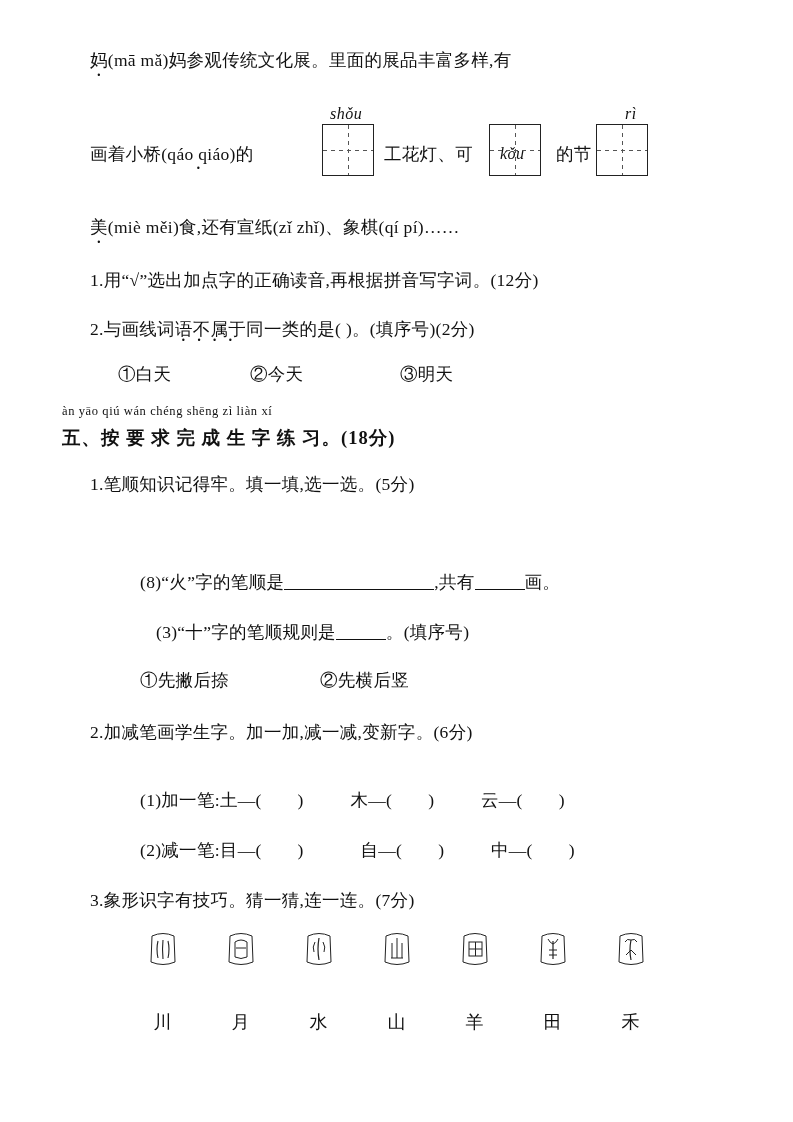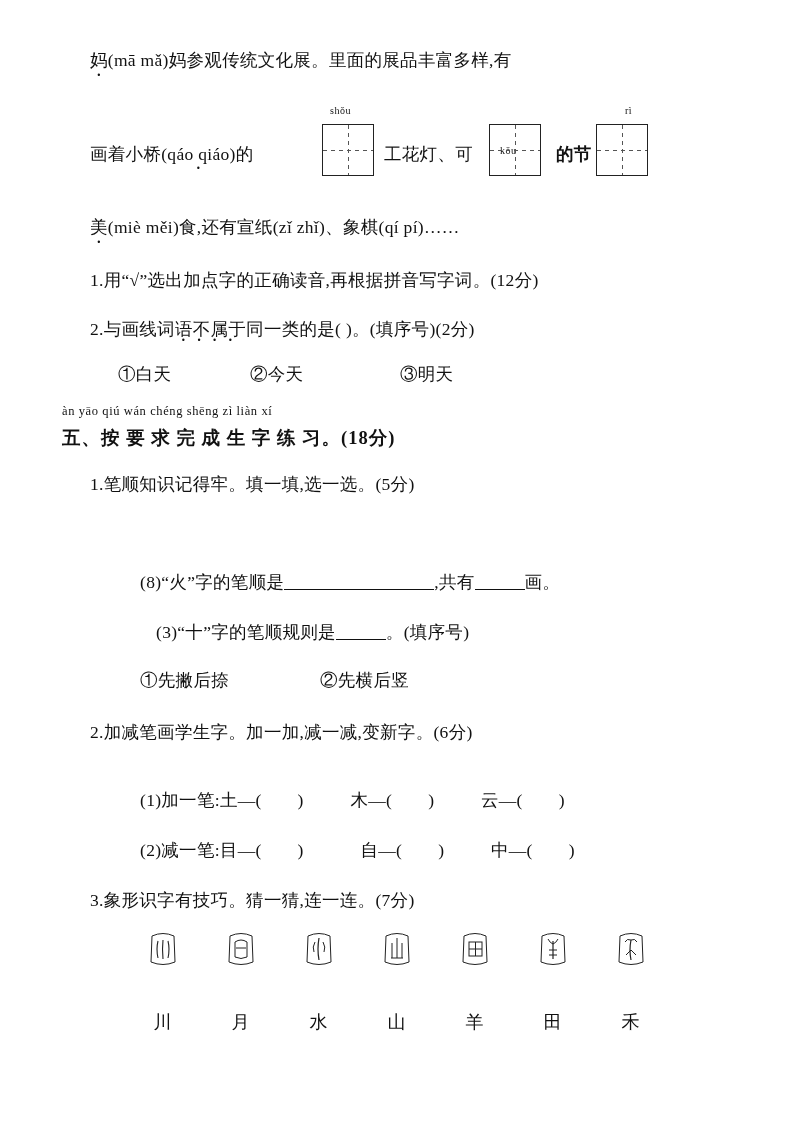--- a/index.html
+++ b/index.html
@@ -73,23 +73,24 @@
   }
   .tzg::after {
     top: 0; bottom: 0; left: 50%;
     width: 1px;
     background-image: linear-gradient(to bottom, #555 0 4px, transparent 4px 8px);
     background-size: 1px 8px;
     background-repeat: repeat-y;
   }
   .pinyin-above {
     position: absolute;
-    font-size: 10px;
+    font-size: 16px;
     font-family: "Liberation Serif", serif;
     letter-spacing: 0.5px;
+    font-style: italic;
   }
 
   .bold-head {
     font-weight: bold;
     font-size: 18.5px;
     letter-spacing: 1px;
   }
   .pinyin-small {
     position: absolute;
     font-size: 12.5px;
@@ -162,21 +163,21 @@
   <div class="tzg" style="left:322px; top:124px;"></div>
   <div class="tzg" style="left:489px; top:124px;"></div>
   <div class="tzg" style="left:596px; top:124px;"></div>
 
   <div class="line indent1" style="top:142px;">
     <span>画着小桥</span><span class="dotted">(qáo    qiáo)</span><span>的</span>
   </div>
   <div class="line" style="left:384px; top:142px;">
     <span>工花灯、可</span>
   </div>
-  <div class="line" style="left:556px; top:142px;font-weight:bold;">
+  <div class="line" style="left:556px; top:142px;">
     <span>的节</span>
   </div>
 
   <div class="line indent1" style="top:215px;">
     <span class="dotted">美</span><span>(miè    měi)</span><span>食,还有宣纸</span><span>(zǐ    zhǐ)</span><span>、象棋</span><span>(qí    pí)</span><span>……</span>
   </div>
 
   <div class="line indent1" style="top:268px;">1.用“√”选出加点字的正确读音,再根据拼音写字词。(12分)</div>
 
   <div class="line indent1" style="top:317px;">2.与画线词语不属于同一类的是(       )。(填序号)(2分)</div>

